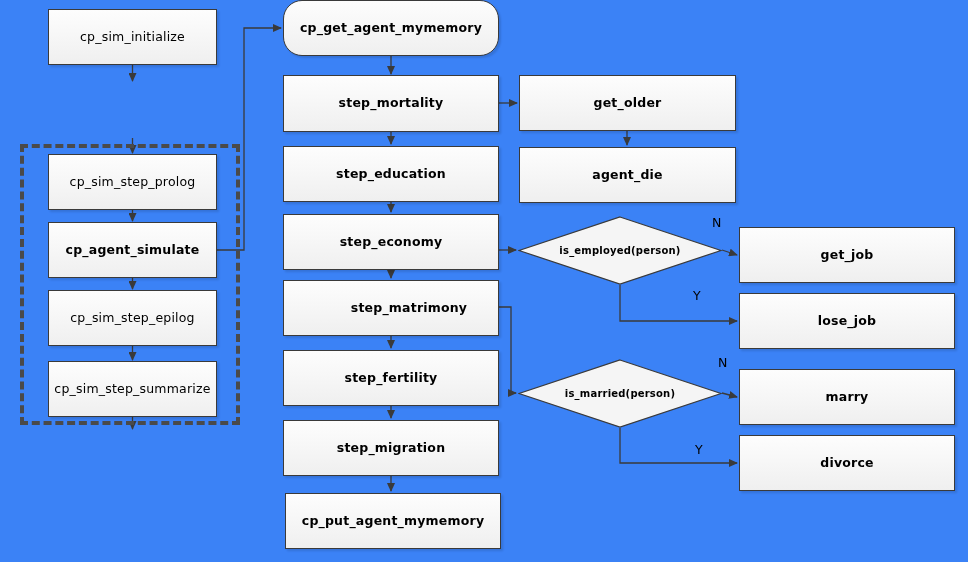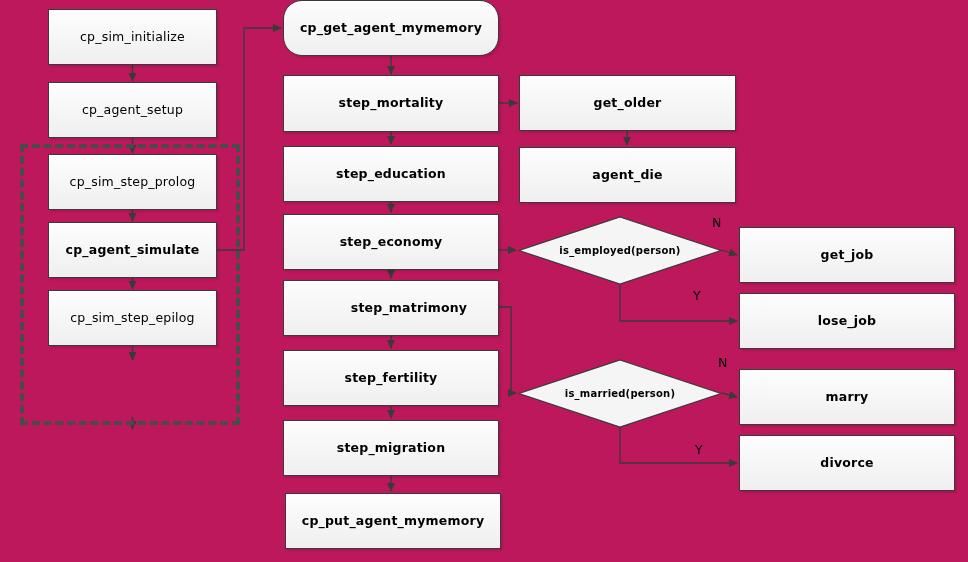--- a/index.html
+++ b/index.html
@@ -1,17 +1,17 @@
 <!DOCTYPE html>
 <html><head>
 <meta charset="utf-8">
 <style>
   html,body{margin:0;padding:0;background:#ffffff;}
   body{font-family:"DejaVu Sans","Liberation Sans",sans-serif;}
-  #canvas{position:relative;width:968px;height:562px;overflow:hidden;background:#be185d;}
+  #canvas{position:relative;width:968px;height:562px;overflow:hidden;background:#3b82f6;}
   #wires{position:absolute;left:0;top:0;width:968px;height:562px;}
   .node{
     position:absolute;
     box-sizing:border-box;
     border:1px solid #3a3a3a;
     background:linear-gradient(to bottom,#fdfdfd 0%,#f7f7f7 45%,#efefef 100%);
     box-shadow:2px 2px 2px rgba(0,0,0,0.12);
     display:flex;align-items:center;justify-content:center;
     text-align:center;
     color:#000;
@@ -92,31 +92,31 @@
 
       <path d="M620,428 L620,463 L737,463"></path>
     </g>
   </svg>
 
   <div class="dashgroup" style="left:20px;top:144px;width:220px;height:281px;"></div>
 
   <div class="node" style="left:48px;top:9px;width:169px;height:56px;">
     <span class="lbl">cp_sim_initialize</span>
   </div>
-  <div class="node" style="left:48px;top:82px;width:169px;height:56px;">
-    <span class="lbl">cp_agent_setup</span>
-  </div>
   <div class="node" style="left:48px;top:154px;width:169px;height:56px;">
     <span class="lbl">cp_sim_step_prolog</span>
   </div>
   <div class="node bold" style="left:48px;top:222px;width:169px;height:56px;">
     <span class="lbl">cp_agent_simulate</span>
   </div>
   <div class="node" style="left:48px;top:290px;width:169px;height:56px;">
     <span class="lbl">cp_sim_step_epilog</span>
+  </div>
+  <div class="node" style="left:48px;top:361px;width:169px;height:56px;">
+    <span class="lbl">cp_sim_step_summarize</span>
   </div>
 
   <div class="node bold" style="left:283px;top:0px;width:216px;height:56px;border-radius:19px;">
     <span class="lbl">cp_get_agent_mymemory</span>
   </div>
   <div class="node bold" style="left:283px;top:75px;width:216px;height:57px;">
     <span class="lbl">step_mortality</span>
   </div>
   <div class="node bold" style="left:283px;top:146px;width:216px;height:56px;">
     <span class="lbl">step_education</span>

